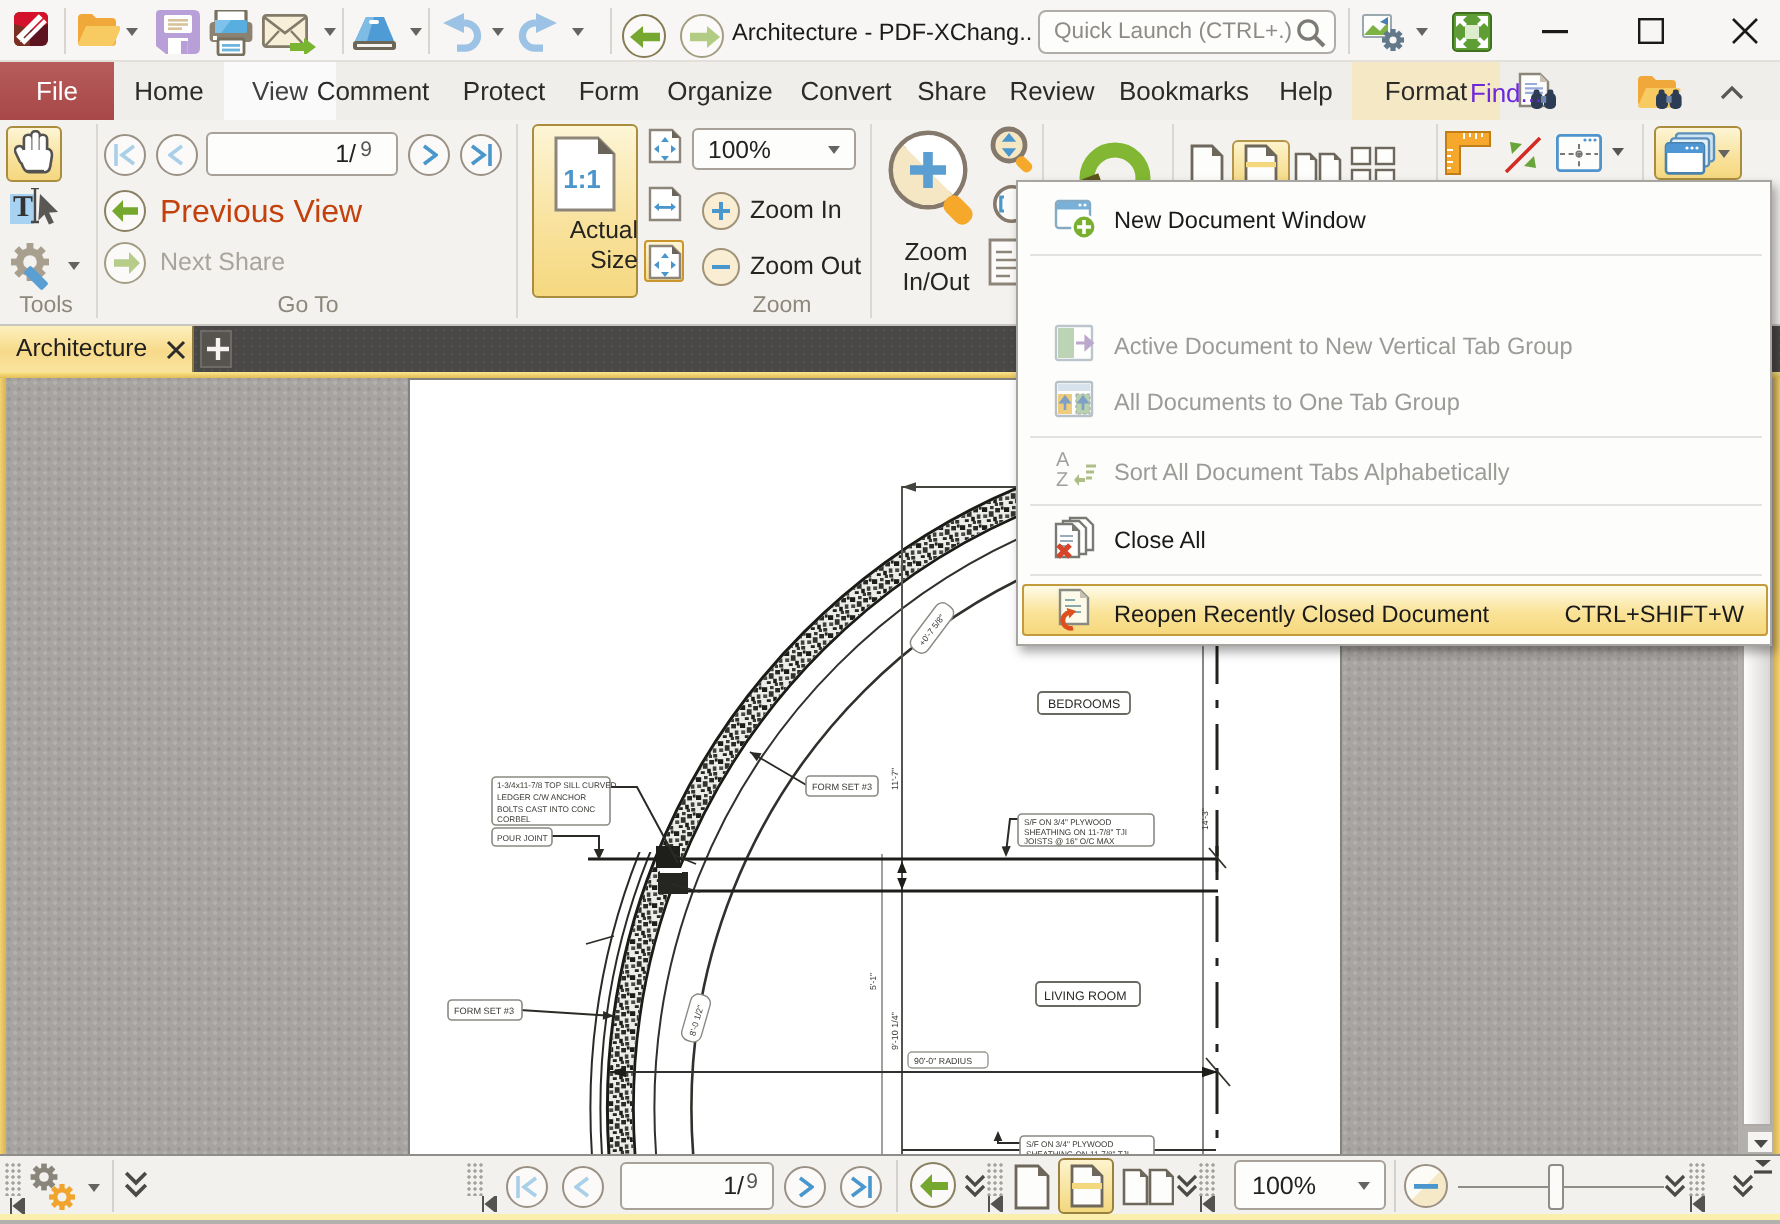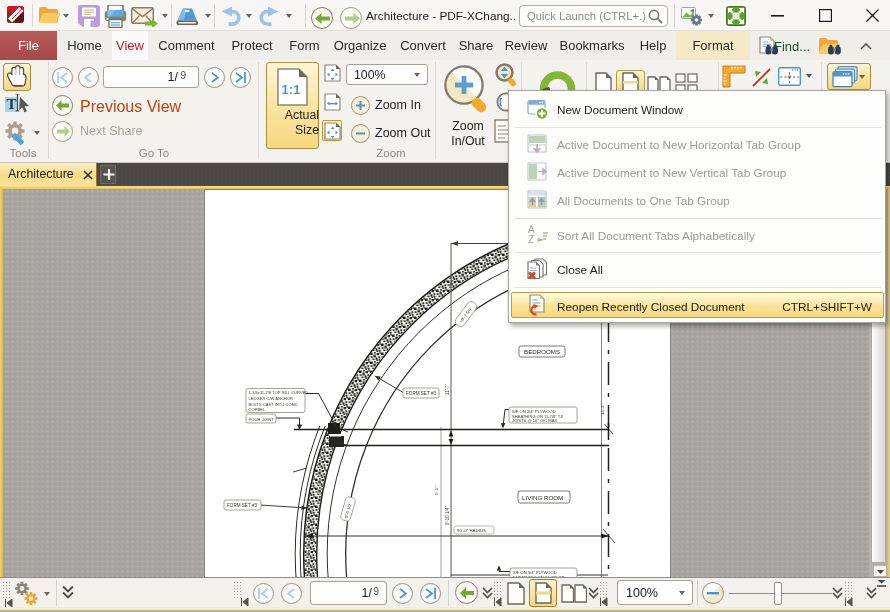--- a/index.html
+++ b/index.html
@@ -156,21 +156,21 @@
  <svg class="abs" style="left:819px;top:9px" width="13" height="13" viewBox="0 0 13 13">
       <rect x="0.6" y="0.6" width="11.8" height="11.8" fill="none" stroke="#1a1a1a" stroke-width="1.2"></rect>
     </svg>
  <svg class="abs" style="left:866px;top:9px" width="13" height="13" viewBox="0 0 13 13">
       <path d="M0.5 0.5 L12.5 12.5 M12.5 0.5 L0.5 12.5" stroke="#1a1a1a" stroke-width="1.3"></path>
     </svg>
 </div>
 <div id="menurow"></div>
 <div class="mtab" style="left:0;width:57px;background:linear-gradient(#b75b5b,#a84848);color:#fff">File</div>
 <div class="mtab" style="left:57px;width:55px">Home</div>
-<div class="mtab" style="left:112px;width:36px;background:#fbfafa;color:#b91c1c">View</div>
+<div class="mtab" style="left:112px;width:56px;background:#fbfafa;color:#404040">View</div>
 <div class="mtab" style="left:154px;width:65px">Comment</div>
 <div class="mtab" style="left:223px;width:58px">Protect</div>
 <div class="mtab" style="left:283px;width:43px">Form</div>
 <div class="mtab" style="left:328px;width:64px">Organize</div>
 <div class="mtab" style="left:394px;width:58px">Convert</div>
 <div class="mtab" style="left:454px;width:44px">Share</div>
 <div class="mtab" style="left:500px;width:52px">Review</div>
 <div class="mtab" style="left:554px;width:76px">Bookmarks</div>
 <div class="mtab" style="left:634px;width:38px">Help</div>
 <div class="mtab" style="left:676px;width:74px;background:#f4e9c4">Format</div>
@@ -181,21 +181,21 @@
       <path d="M4.5 6 h6 M4.5 8.2 h9 M4.5 10.4 h9"></path>
     </g>
  <g fill="#2d3c55">
       <rect x="7.5" y="10.5" width="6" height="8" rx="2.4"></rect>
       <rect x="14" y="10.5" width="6" height="8" rx="2.4"></rect>
       <rect x="12.5" y="12" width="2.6" height="3.4" fill="#7189a8"></rect>
       <rect x="8.8" y="8.8" width="3" height="3" rx="1.2"></rect>
       <rect x="15.7" y="8.8" width="3" height="3" rx="1.2"></rect>
     </g>
 </svg>
-<div class="abs" style="left:774px;top:39px;font-size:13px;color:#14532d">Find...</div>
+<div class="abs" style="left:735px;top:39px;font-size:13px;color:#6d28d9">Find...</div>
 <svg class="abs" style="left:818px;top:36px" width="25" height="21" viewBox="0 0 25 21">
  <path d="M1 4 q0-2 2-2 h5 l2 2 h8 q2 0 2 2 v9 q0 2-2 2 H3 q-2 0-2-2z" fill="#f0a83a"></path>
  <path d="M1 17 L5 8 h16 q1.6 0 1.2 1.5 L19 17 q-.4 1-1.6 1 H3 q-2 0-2-1z" fill="#f8cb62"></path>
  <g fill="#2d3c55">
       <rect x="10" y="10.5" width="6" height="8" rx="2.4"></rect>
       <rect x="16.8" y="10.5" width="6" height="8" rx="2.4"></rect>
       <rect x="15.2" y="12" width="2.6" height="3.4" fill="#7189a8"></rect>
       <rect x="11.3" y="8.8" width="3" height="3" rx="1.2"></rect>
       <rect x="18.4" y="8.8" width="3" height="3" rx="1.2"></rect>
     </g>
@@ -672,29 +672,20 @@
    <rect x="1" y="2.5" width="17" height="13.5" rx="1.5" fill="#fff" stroke="#85aac4" stroke-width="1.2"></rect>
    <path d="M1.5 4 q0-1 1-1 h14 q1 0 1 1 V6.8 H1.5z" fill="#79b0d8"></path>
    <circle cx="13" cy="4.5" r=".8" fill="#fff"></circle>
         <circle cx="15.5" cy="4.5" r=".8" fill="#fff"></circle>
    <circle cx="15" cy="15.5" r="5.8" fill="#7ab02f" stroke="#fff" stroke-width="1.2"></circle>
    <path d="M15 12 v7 M11.5 15.5 h7" stroke="#fff" stroke-width="1.8"></path>
   </svg>
   <div class="txt">New Document Window</div>
  </div>
  <div class="msep" style="top:36px"></div>
- <div class="mi gray" style="top:39px">
-  <svg class="micon" viewBox="0 0 22 22" opacity=".65">
-   <rect x="1" y="2" width="18" height="17" rx="1" fill="#fff" stroke="#9aa8b5" stroke-width="1.2"></rect>
-   <rect x="2" y="3" width="16" height="7" fill="#9cbf8e"></rect>
-   <rect x="2" y="11" width="16" height="2" fill="#c8d8e8"></rect>
-   <path d="M10 11 v6 M10 19 l-2.6-3 h5.2z" fill="#9a7ab5" stroke="#9a7ab5" stroke-width="1.6"></path>
-  </svg>
-  <div class="txt">Active Document to New Horizontal Tab Group</div>
- </div>
  <div class="mi gray" style="top:95px">
   <svg class="micon" viewBox="0 0 22 22" opacity=".7">
    <rect x="1" y="2" width="18" height="17" rx="1" fill="#fff" stroke="#9aa8b5" stroke-width="1.2"></rect>
    <rect x="2" y="3" width="16" height="3.5" fill="#c8d8e8"></rect>
    <rect x="2" y="8" width="7" height="10" fill="#e8b84a"></rect>
    <rect x="11" y="8" width="7" height="10" fill="#9cbf8e" stroke="#888" stroke-width=".6" stroke-dasharray="1.5 1.2"></rect>
    <path d="M5.5 16 v-5 M5.5 9.5 l-2 2.6 h4z" fill="#4a7ab0" stroke="#4a7ab0" stroke-width="1.3"></path>
    <path d="M14.5 16 v-5 M14.5 9.5 l-2 2.6 h4z" fill="#4a7ab0" stroke="#4a7ab0" stroke-width="1.3"></path>
   </svg>
   <div class="txt">All Documents to One Tab Group</div>

